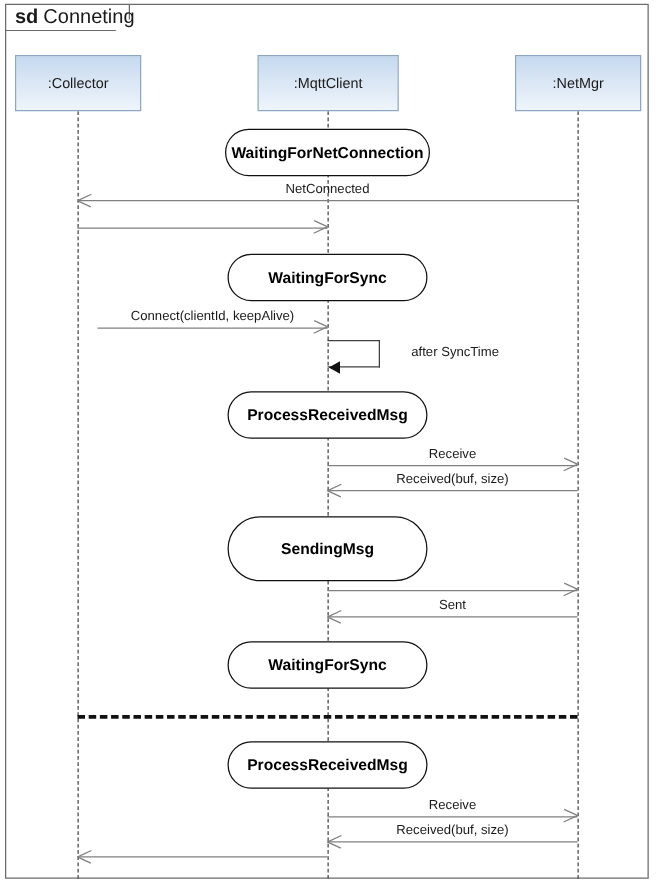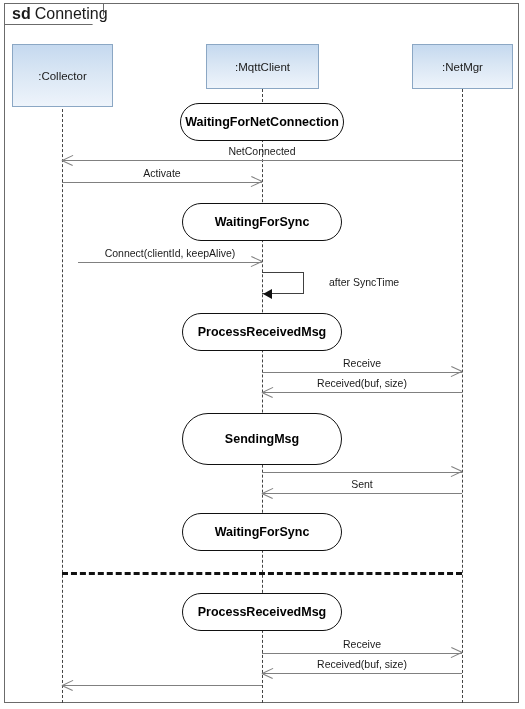--- a/index.html
+++ b/index.html
@@ -163,41 +163,40 @@
   <div class="sd-tab"></div>
   <div class="sd-tab-inner">
     <span class="sd-kw">sd</span>
     <span>Conneting</span>
   </div>
 
   <div class="ll-line" style="left:62px;  top:89px; height:614px;"></div>
   <div class="ll-line" style="left:262px; top:89px; height:614px;"></div>
   <div class="ll-line" style="left:462px; top:89px; height:614px;"></div>
 
-  <div class="ll-box" style="left:12px; top:44px; width:101px; height:63px;">
+  <div class="ll-box" style="left:12px; top:44px; width:101px; height:45px;">
     <span>:Collector</span>
   </div>
   <div class="ll-box" style="left:206px; top:44px; width:113px; height:45px;">
     <span>:MqttClient</span>
   </div>
   <div class="ll-box" style="left:412px; top:44px; width:101px; height:45px;">
     <span>:NetMgr</span>
   </div>
 
   <div class="state-box" style="left:180px; top:103px; width:164px; height:38px;">
     <span>WaitingForNetConnection</span>
   </div>
 
   <div class="msg" style="left:62px; top:160px; width:400px;"></div>
   <div class="arrow-head left" style="left:62px; top:155px;"></div>
   <div class="msg-label" style="left:162px; top:145px; width:200px;">NetConnected</div>
 
   <div class="msg" style="left:62px; top:182px; width:200px;"></div>
   <div class="arrow-head right" style="left:251px; top:177px;"></div>
-  <div class="msg-label" style="left:62px; top:167px; width:200px;">Activate</div>
 
   <div class="state-box" style="left:182px; top:203px; width:160px; height:38px;">
     <span>WaitingForSync</span>
   </div>
 
   <div class="msg" style="left:78px; top:262px; width:184px;"></div>
   <div class="arrow-head right" style="left:251px; top:257px;"></div>
   <div class="msg-label" style="left:78px; top:247px; width:184px;">Connect(clientId, keepAlive)</div>
 
   <div class="self-loop" style="left:262px; top:272px; width:42px; height:22px;"></div>

